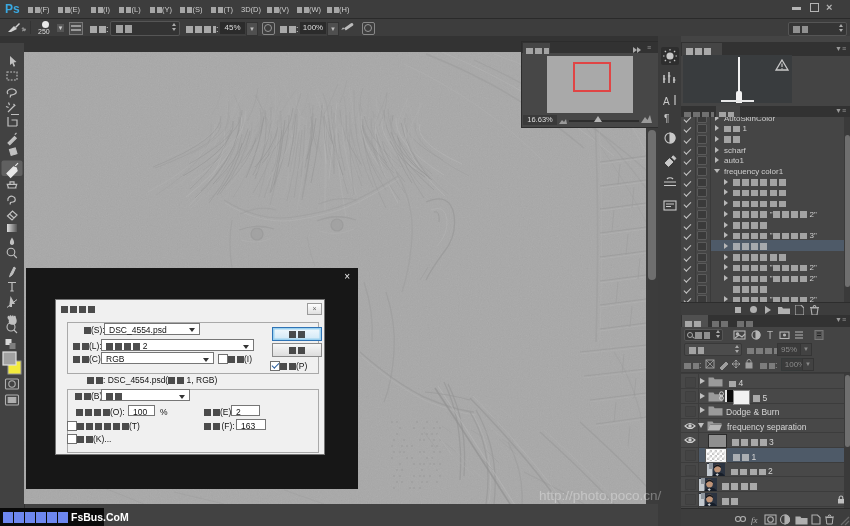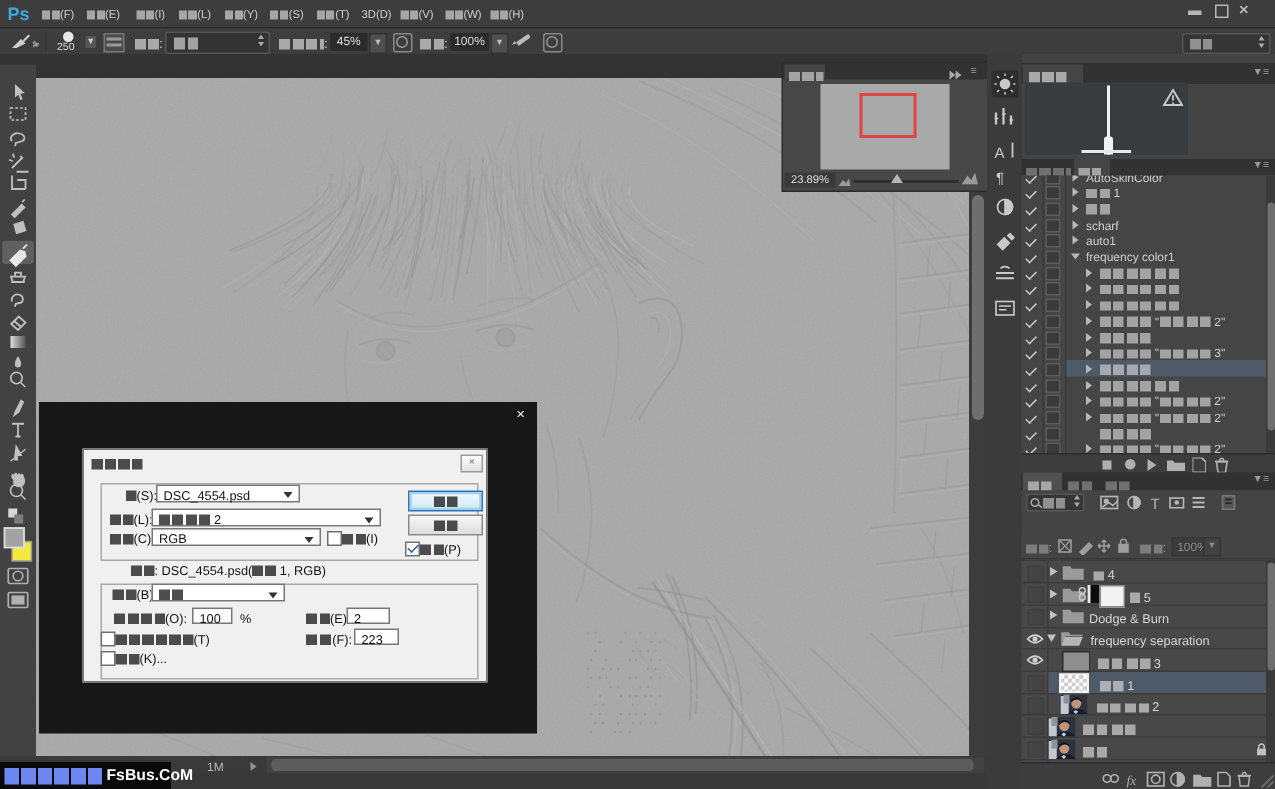--- a/index.html
+++ b/index.html
@@ -521,49 +521,43 @@
 <path d="M612 326 L610 346" stroke="#9a9a9a" stroke-opacity=".5" fill="none" stroke-width="1"></path>
 <path d="M592 350 L590 370" stroke="#9a9a9a" stroke-opacity=".5" fill="none" stroke-width="1"></path>
 <path d="M606 374 L604 394" stroke="#9a9a9a" stroke-opacity=".5" fill="none" stroke-width="1"></path>
       </svg>
 </div>
 
 <div class="ab" style="left:646px;top:52px;width:12px;height:452px;background:#3c3c3c">
  <div class="ab" style="left:2px;top:78px;width:8px;height:150px;background:#6e6e6e;border-radius:4px"></div>
 </div>
 
-<div class="ab" style="left:0;top:504px;width:658px;height:22px;background:#3a3a3a">
- <div class="ab" style="left:138px;top:3px;color:#b5b5b5;font-size:8px">1M</div>
- <div class="ab" style="left:167px;top:4px;width:0;height:0;border-top:3px solid transparent;border-bottom:3px solid transparent;border-left:4.5px solid #909090"></div>
- <div class="ab" style="left:178px;top:1px;width:478px;height:10px;background:#424242"></div>
- <div class="ab" style="left:181px;top:2px;width:468px;height:8px;background:#5c5c5c;border-radius:3px"></div>
- <div class="ab" style="left:0;top:12px;width:658px;height:10px;background:#383838"></div>
-</div>
 
 <div class="ab" style="left:522px;top:42px;width:136px;height:85px;background:#474747;box-shadow:0 0 0 1px #2c2c2c">
  <div class="ab" style="left:0;top:0;width:136px;height:11px;background:#323232">
   <div class="ab" style="left:1px;top:1px;width:27px;height:10px;background:#454545"></div>
   <div class="ab" style="left:4px;top:3px;color:#d0d0d0"><span class="zs" style="width:23px"></span></div>
   <div class="ab" style="left:111px;top:3px"><span style="display:inline-block;width:0;height:0;border-top:3px solid transparent;border-bottom:3px solid transparent;border-left:4px solid #aaa"></span><span style="display:inline-block;width:0;height:0;border-top:3px solid transparent;border-bottom:3px solid transparent;border-left:4px solid #aaa"></span></div>
   <div class="ab" style="left:125px;top:2px;color:#999;font-size:7px">≡</div>
  </div>
  <div class="ab" style="left:25px;top:14px;width:86px;height:57px;background:#a9a9a9">
   <div class="ab" style="left:26px;top:6px;width:34px;height:26px;border:2px solid #e04545"></div>
  </div>
- <div class="ab" style="left:1px;top:73px;width:34px;height:10px;background:#3a3a3a;color:#ddd;font-size:7.5px;line-height:10px;text-align:center">23.89%</div>
+ <div class="ab" style="left:1px;top:73px;width:34px;height:10px;background:#3a3a3a;color:#ddd;font-size:7.5px;line-height:10px;text-align:center">16.63%</div>
  <svg class="ab" style="left:37px;top:75px" width="8" height="7">
         <path d="M0 7 L3 3 L5 5 L7 2 L8 7 Z" fill="#9a9a9a"></path>
       </svg>
  <div class="ab" style="left:47px;top:78px;width:70px;height:1.5px;background:#2e2e2e"></div>
  <div class="ab" style="left:72px;top:74px;width:0;height:0;border-left:4px solid transparent;border-right:4px solid transparent;border-bottom:6px solid #b5b5b5"></div>
  <svg class="ab" style="left:119px;top:72px" width="11" height="9">
         <path d="M0 9 L4 3 L6.5 6 L9 1 L11 9 Z" fill="#9a9a9a"></path>
       </svg>
 </div>
 
+<div class="ab" style="left:539px;top:488px;color:rgba(255,255,255,.33);font-size:13.5px;white-space:nowrap;z-index:40">http://photo.poco.cn/</div>
 
 <div class="ab" style="left:26px;top:268px;width:332px;height:221px;background:#171717;z-index:60">
  <div class="ab" style="right:8px;top:3px;color:#f0f0f0;font-size:10px">×</div>
 </div>
 
 <div class="ab" style="left:55px;top:299px;width:270px;height:156px;background:#f0f0f0;border:1px solid #747474;box-sizing:border-box;z-index:61;font-size:8.5px;color:#111">
  <div class="ab" style="left:5px;top:4px"><span class="zd" style="width:34px"></span></div>
  <div class="ab" style="left:251px;top:3px;width:13px;height:10px;border:1px solid #9b9b9b;background:linear-gradient(#fefefe,#e0e0e0);color:#666;font-size:7px;line-height:9px;text-align:center">×</div>
  <div class="ab" style="left:11px;top:22px;width:250px;height:50px;border:1px solid #a9a9a9"></div>
  <div class="ab" style="left:26px;top:25px;background:#f0f0f0;padding:0 2px"><span class="zd" style="width:7px"></span>(S):</div>
@@ -579,30 +573,30 @@
  <div class="ab" style="left:17px;top:91px;background:#f0f0f0;padding:0 2px"><span class="zd" style="width:16px"></span>(B):</div>
  <div class="ab wbox" style="left:45px;top:89px;width:89px;height:12px"><span class="zd" style="width:16px"></span><span class="da"></span></div>
  <div class="ab" style="left:20px;top:107px"><span class="zd" style="width:34px"></span>(O):</div>
  <div class="ab wbox" style="left:72px;top:105px;width:27px;height:11px">100</div>
  <div class="ab" style="left:104px;top:107px">%</div>
  <div class="ab" style="left:148px;top:107px"><span class="zd" style="width:16px"></span>(E):</div>
  <div class="ab wbox" style="left:175px;top:105px;width:29px;height:11px">2</div>
  <div class="ab cb" style="left:11px;top:121px"></div>
  <div class="ab" style="left:21px;top:121px"><span class="zd" style="width:52px"></span>(T)</div>
  <div class="ab" style="left:148px;top:121px"><span class="zd" style="width:17.5px"></span>(F):</div>
- <div class="ab wbox" style="left:180px;top:119px;width:30px;height:11px">223</div>
+ <div class="ab wbox" style="left:180px;top:119px;width:30px;height:11px">163</div>
  <div class="ab cb" style="left:11px;top:134px"></div>
  <div class="ab" style="left:21px;top:134px"><span class="zd" style="width:16px"></span>(K)...</div>
  <div class="ab" style="left:216px;top:27px;width:48px;height:12px;border:1px solid #2f73b5;box-shadow:inset 0 0 0 1.5px #9cd1ef;background:linear-gradient(#f2f9fd,#d0e8f6);text-align:center;line-height:12px"><span class="zd" style="width:16px"></span></div>
  <div class="ab" style="left:216px;top:43px;width:48px;height:12px;border:1px solid #8a8a8a;background:linear-gradient(#f7f7f7,#ddd);text-align:center;line-height:12px"><span class="zd" style="width:16px"></span></div>
  <div class="ab cb" style="left:214px;top:61px;color:#2b5f9e;font-size:8px;line-height:6px;text-align:center;font-weight:bold"><span class="ck"></span></div>
  <div class="ab" style="left:224px;top:61px"><span class="zd" style="width:16px"></span>(P)</div>
 </div>
 
-<div class="ab" style="left:0;top:508px;width:114px;height:18px;background:#0a0a0a;z-index:50">
+<div class="ab" style="left:0;top:508px;width:104px;height:18px;background:#0a0a0a;z-index:50">
  <span style="position:absolute;left:3px;top:4px;display:inline-block;width:66px;height:11px;background:repeating-linear-gradient(90deg,#6d87f0 0 9.7px,rgba(0,0,0,0) 9.7px 11.1px),repeating-linear-gradient(180deg,rgba(5,5,5,0) 0 2px,rgba(5,5,5,.55) 2px 3.5px)"></span>
  <span style="position:absolute;left:71px;top:3px;color:#fff;font-weight:bold;font-size:10.5px">FsBus.CoM</span>
 </div>
 
 <div class="ab" style="left:658px;top:36px;width:23px;height:490px;background:#3b3b3b;border-right:1px solid #2e2e2e" id="iconstrip">
 <svg width="23" height="230" viewBox="0 0 23 230">
  <rect x="3" y="11" width="18" height="18" rx="2" fill="#2e2e2e"></rect>
  <g stroke="#c9c9c9" fill="none" stroke-width="1.1">
   <circle cx="12" cy="20" r="3" fill="#c9c9c9"></circle>
   <path d="M12 14.5 v-1.5 M12 25.5 v1.5 M6.5 20 h-1.5 M17.5 20 h1.5 M8 16 l-1.2-1.2 M16 16 l1.2-1.2 M8 24 l-1.2 1.2 M16 24 l1.2 1.2"></path>
@@ -760,20 +754,29 @@
           <path d="M23 1 a4 4 0 0 1 0 8 z" fill="#b5b5b5"></path>
    <text x="34" y="9" font-size="10" fill="#b5b5b5" stroke="none" font-family="Liberation Sans">T</text>
    <rect x="47" y="2" width="9" height="6.5"></rect>
           <circle cx="51.5" cy="5" r="1" fill="#b5b5b5"></circle>
    <path d="M62 2 h8 M62 5 h8 M62 8 h8" stroke-width="1.2"></path>
    <rect x="82" y="0.5" width="8" height="9" fill="#555" stroke="#777"></rect>
           <path d="M84 3 h4 M84 5.5 h4" stroke="#222"></path>
   </g>
       </svg>
 </div>
+<div class="ab" style="left:681px;top:341px;width:169px;height:15px;background:#444">
+ <div class="ab" style="left:3px;top:2px;width:56px;height:11px;background:#4c4c4c;border:1px solid #393939;border-radius:2px">
+  <span class="zs" style="width:15px;position:absolute;left:4px;top:3px;color:#ccc"></span>
+  <span style="position:absolute;right:2px;top:1px;color:#aaa;font-size:6px"><span class="ud"><i></i><b></b></span></span>
+      </div>
+ <div class="ab" style="left:66px;top:4px;color:#979797"><span class="zs" style="width:33px"></span>:</div>
+ <div class="ab" style="left:96px;top:2px;width:22px;height:11px;background:#3b3b3b;border:1px solid #353535;color:#8b8b8b;font-size:8px;line-height:11px;text-align:center">95%</div>
+ <div class="ab" style="left:119px;top:2px;width:10px;height:11px;background:#424242;border:1px solid #353535;color:#888;font-size:6px;line-height:11px;text-align:center">▼</div>
+</div>
 <div class="ab" style="left:681px;top:356px;width:169px;height:16px;background:#444;border-bottom:1px solid #383838">
  <div class="ab" style="left:3px;top:4px;color:#979797"><span class="zs" style="width:15px"></span>:</div>
  <svg class="ab" style="left:24px;top:2px" width="48" height="12" viewBox="0 0 48 12">
   <g stroke="#9e9e9e" fill="none" stroke-width="1">
    <rect x="1" y="2" width="8" height="8"></rect>
           <path d="M1 2 l8 8 M9 2 l-8 8" stroke-width=".8"></path>
    <path d="M15 10 l6-6 2 2 -6 6 z" fill="#9e9e9e"></path>
    <path d="M31 2 v8 M27 6 h8 M31 2 l-1.5 1.5 M31 2 l1.5 1.5 M31 10 l-1.5-1.5 M31 10 l1.5-1.5 M27 6 l1.5-1.5 M27 6 l1.5 1.5 M35 6 l-1.5-1.5 M35 6 l-1.5 1.5"></path>
    <rect x="41" y="5" width="6" height="5" fill="#9e9e9e"></rect>
           <path d="M42 5 v-1.5 a2 2 0 0 1 4 0 V5"></path>

